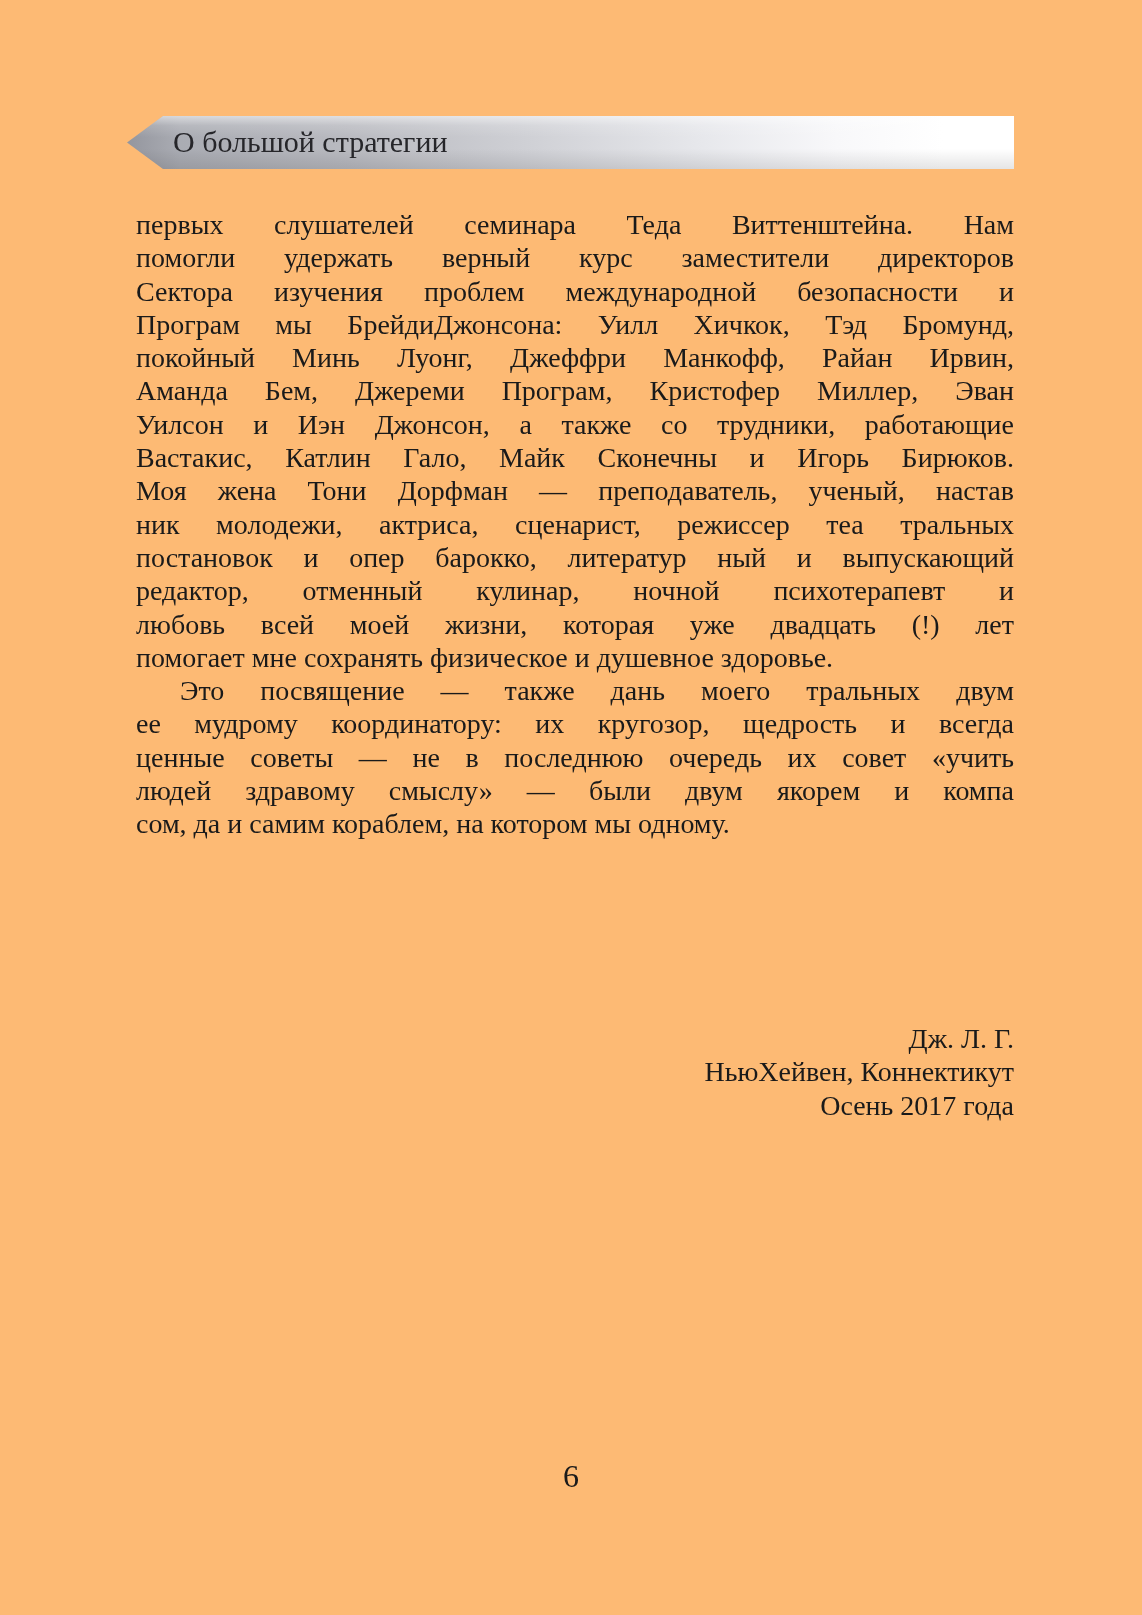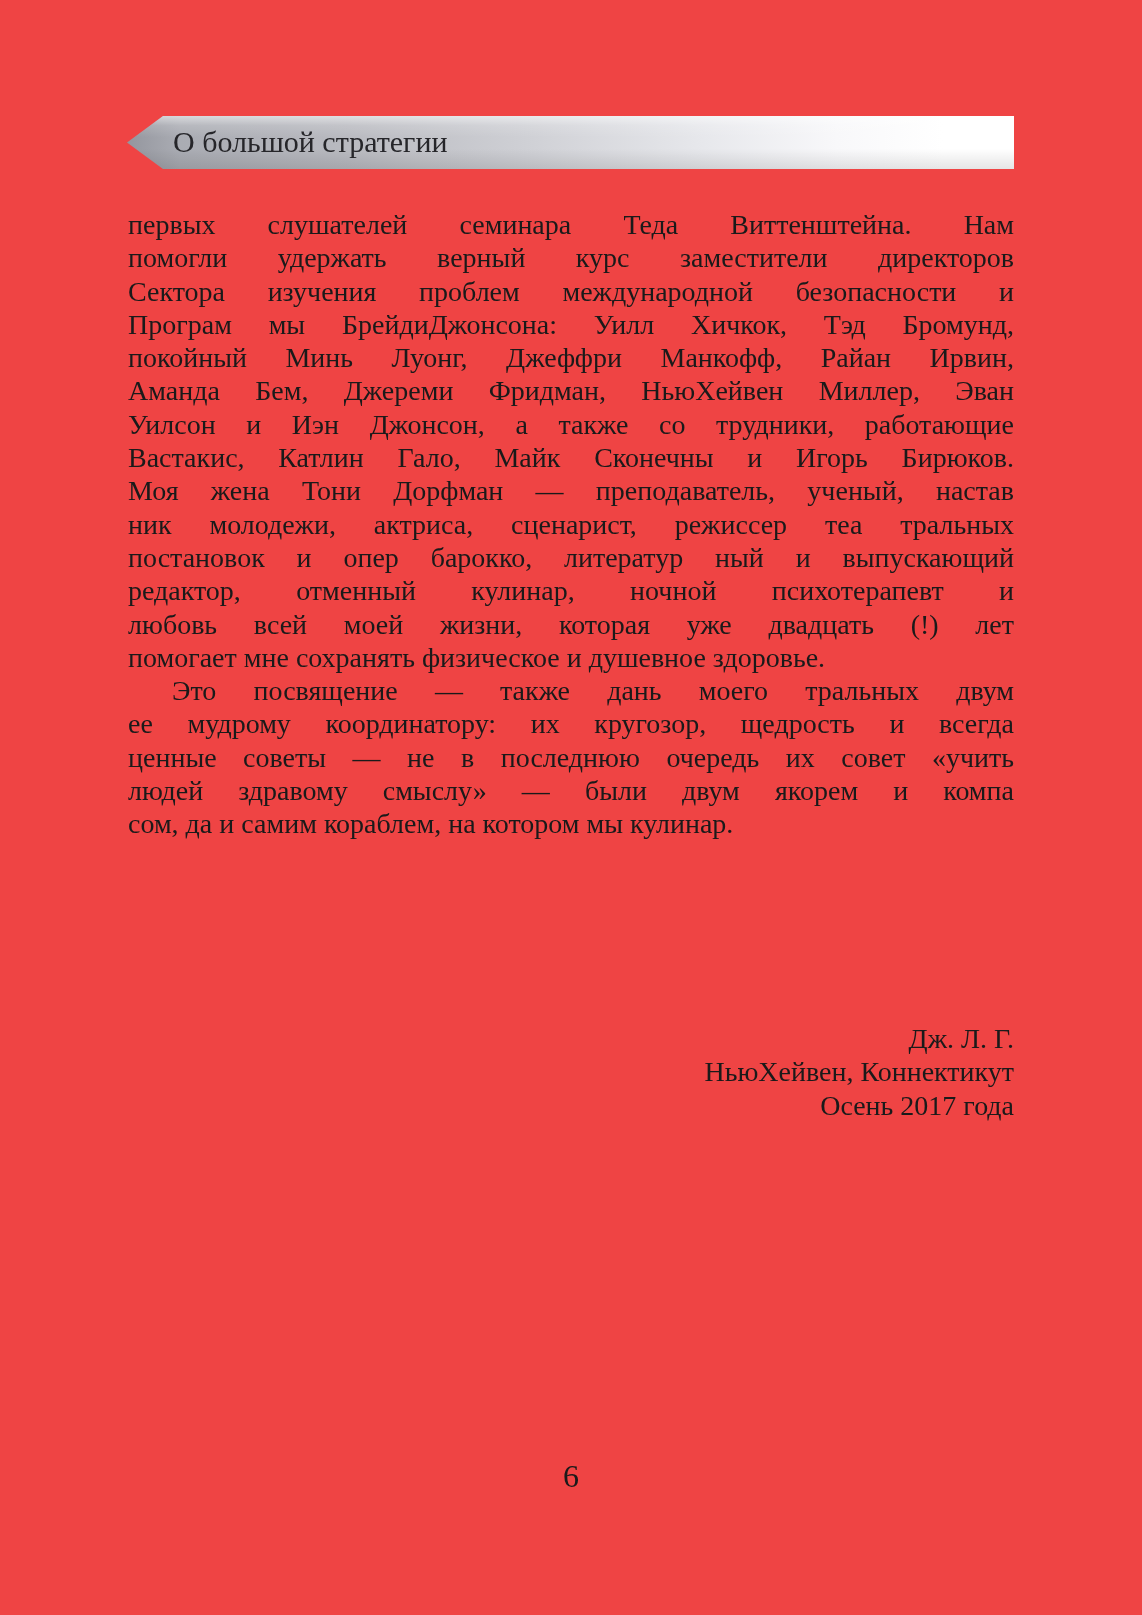--- a/index.html
+++ b/index.html
@@ -4,21 +4,21 @@
 <style>
   html, body {
     margin: 0;
     padding: 0;
     background: #ffffff;
   }
   .page {
     position: relative;
     width: 1142px;
     height: 1615px;
-    background: #ef4444;
+    background: #fdba74;
     font-family: "Liberation Serif", "DejaVu Serif", serif;
     color: #1a1a1a;
     overflow: hidden;
   }
   
   .header-banner {
     position: absolute;
     top: 116px;
     left: 127px;
     width: 887px;
@@ -42,20 +42,21 @@
     top: 208px;
     left: 128px;
     width: 886px;
     font-size: 28px;
     line-height: 33.3px;
   }
   .line {
     text-align: justify;
     text-align-last: justify;
     white-space: normal;
+    margin-left: 8px;
   }
   .line.last {
     text-align-last: left;
   }
   .line.indent {
     padding-left: 44px;
   }
   
   .signature {
     position: absolute;
@@ -86,36 +87,36 @@
     <span class="banner-title">О большой стратегии</span>
   </div>
 
   <div class="body-text">
     <div class="paragraph">
       <div class="line">первых слушателей семинара Теда Виттенштейна. Нам</div>
       <div class="line">помогли удержать верный курс заместители директоров</div>
       <div class="line">Сектора изучения проблем международной безопасности и</div>
       <div class="line">Програм мы БрейдиДжонсона: Уилл Хичкок, Тэд Бромунд,</div>
       <div class="line">покойный Минь Луонг, Джеффри Манкофф, Райан Ирвин,</div>
-      <div class="line">Аманда Бем, Джереми Фридман, НьюХейвен Миллер, Эван</div>
+      <div class="line">Аманда Бем, Джереми Програм, Кристофер Миллер, Эван</div>
       <div class="line">Уилсон и Иэн Джонсон, а также со трудники, работающие</div>
       <div class="line">Вастакис, Катлин Гало, Майк Сконечны и Игорь Бирюков.</div>
       <div class="line">Моя жена Тони Дорфман — преподаватель, ученый, настав</div>
       <div class="line">ник молодежи, актриса, сценарист, режиссер теа тральных</div>
       <div class="line">постановок и опер барокко, литератур ный и выпускающий</div>
       <div class="line">редактор, отменный кулинар, ночной психотерапевт и</div>
       <div class="line">любовь всей моей жизни, которая уже двадцать (!) лет</div>
       <div class="line last">помогает мне сохранять физическое и душевное здоровье.</div>
     </div>
     <div class="paragraph">
       <div class="line indent">Это посвящение — также дань моего тральных двум</div>
       <div class="line">ее мудрому координатору: их кругозор, щедрость и всегда</div>
       <div class="line">ценные советы — не в последнюю очередь их совет «учить</div>
       <div class="line">людей здравому смыслу» — были двум якорем и компа</div>
-      <div class="line last">сом, да и самим кораблем, на котором мы кулинар.</div>
+      <div class="line last">сом, да и самим кораблем, на котором мы одному.</div>
     </div>
   </div>
 
   <div class="signature">
     <div>Дж. Л. Г.</div>
     <div>НьюХейвен, Коннектикут</div>
     <div>Осень 2017 года</div>
   </div>
 
   <div class="page-number">6</div>

